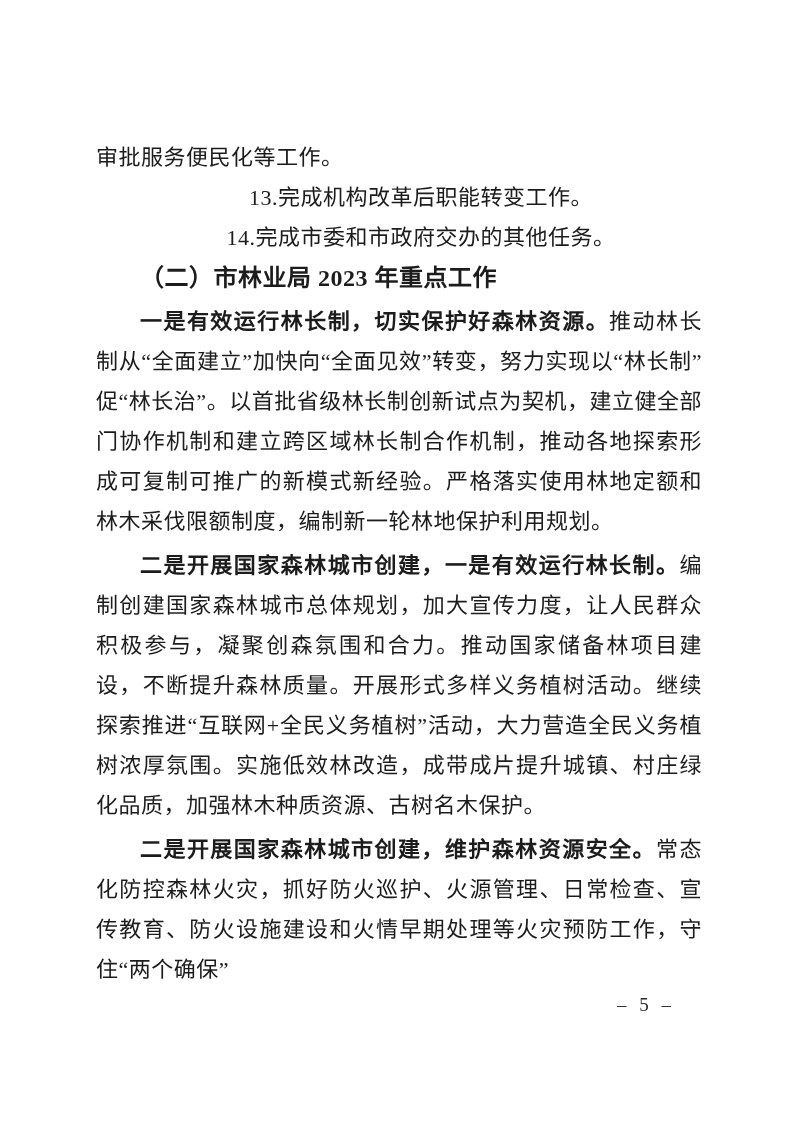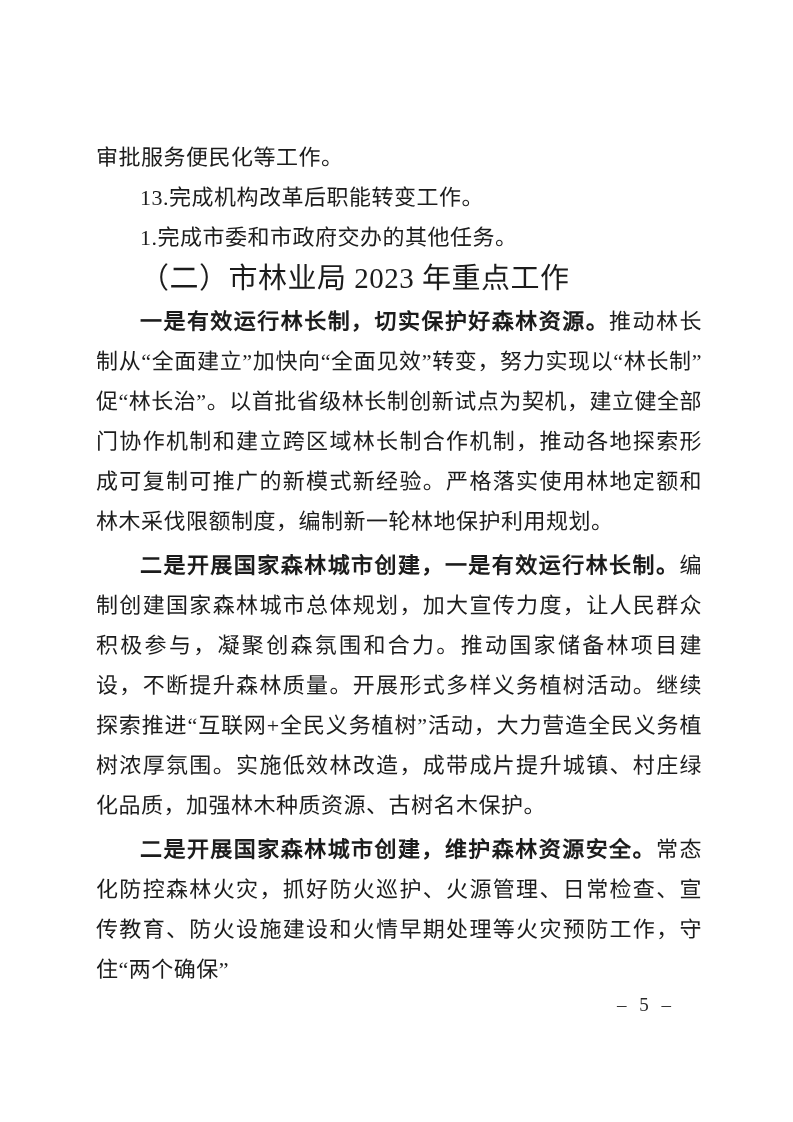--- a/index.html
+++ b/index.html
@@ -28,25 +28,26 @@
     width: 606px;
     font-size: 22px;
     line-height: 40px;
     letter-spacing: 0.5px;
   }
   .line {
     white-space: nowrap;
   }
   .indent {
     text-indent: 44px;
+    text-align: center;
   }
   .heading {
     margin: 0;
-    font-size: 29px;
-    font-weight: normal;
+    font-size: 24px;
+    font-weight: bold;
     text-indent: 44px;
     line-height: 40px;
   }
   .para {
     margin: 4px 0 0 0;
     text-align: justify;
     text-justify: inter-ideograph;
     text-indent: 44px;
     line-height: 40px;
   }
@@ -67,21 +68,21 @@
 <body>
 
 <div class="sheet">
   <div class="doc-body">
 
     <div class="line">审批服务便民化等工作。</div>
 
     <div class="line indent">13.完成机构改革后职能转变工作。</div>
 
 
-    <div class="line indent">1.完成市委和市政府交办的其他任务。</div>
+    <div class="line indent">14.完成市委和市政府交办的其他任务。</div>
 
     <h2 class="heading">（二）市林业局 2023 年重点工作</h2>
 
     <p class="para">
       <span class="lead">一是有效运行林长制，切实保护好森林资源。</span><span>推动林长制从“全面建立”加快向“全面见效”转变，努力实现以“林长制”促“林长治”。以首批省级林长制创新试点为契机，建立健全部门协作机制和建立跨区域林长制合作机制，推动各地探索形成可复制可推广的新模式新经验。严格落实使用林地定额和林木采伐限额制度，编制新一轮林地保护利用规划。</span>
     </p>
 
     <p class="para">
       <span class="lead">二是开展国家森林城市创建，一是有效运行林长制。</span><span>编制创建国家森林城市总体规划，加大宣传力度，让人民群众积极参与，凝聚创森氛围和合力。推动国家储备林项目建设，不断提升森林质量。开展形式多样义务植树活动。继续探索推进“互联网+全民义务植树”活动，大力营造全民义务植树浓厚氛围。实施低效林改造，成带成片提升城镇、村庄绿化品质，加强林木种质资源、古树名木保护。</span>
     </p>

